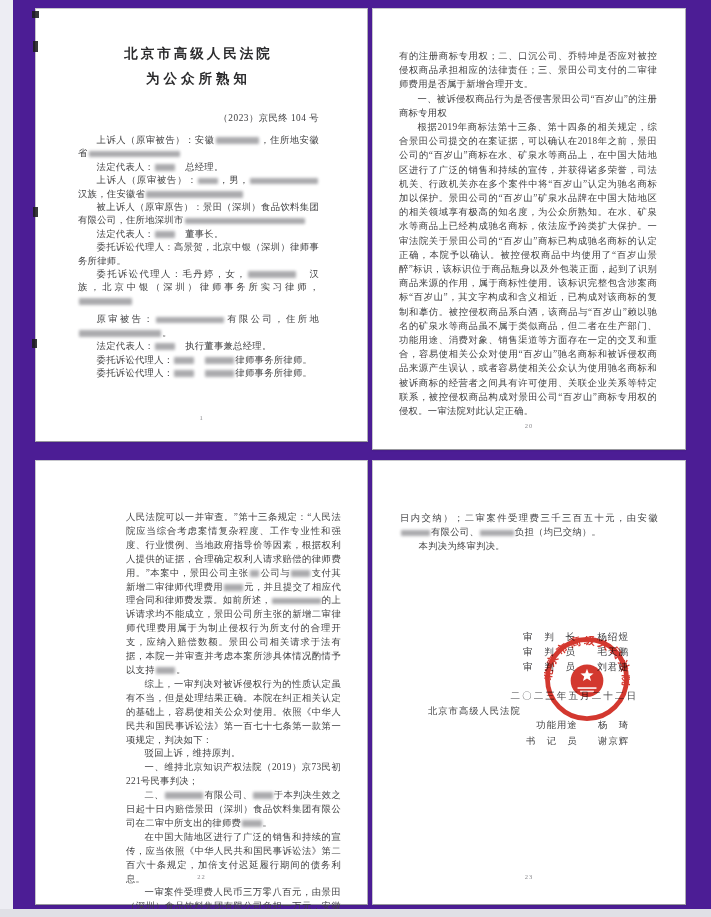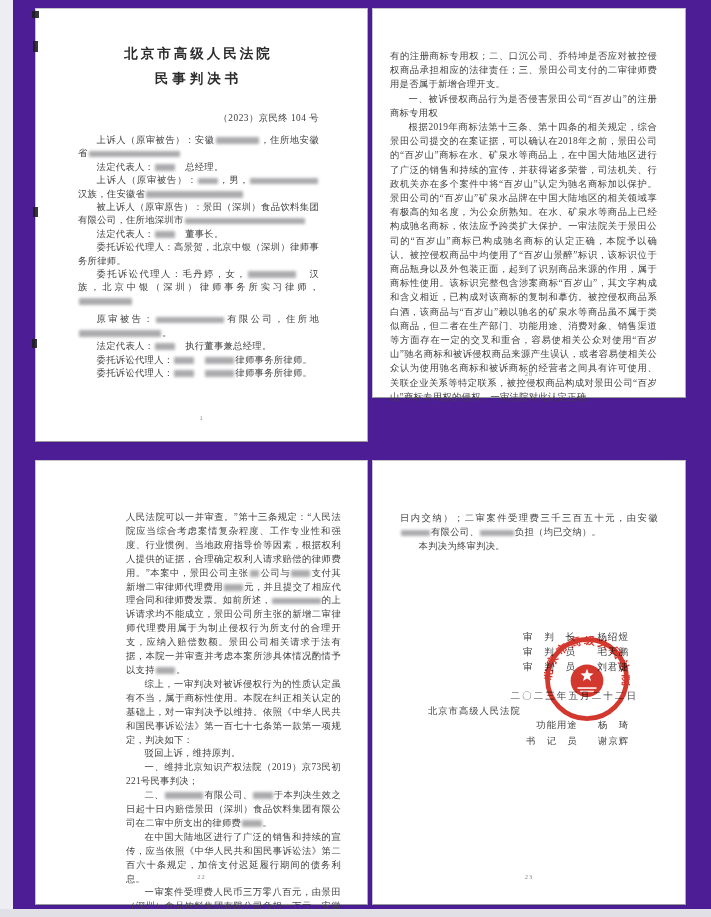--- a/index.html
+++ b/index.html
@@ -3,21 +3,21 @@
 <meta charset="utf-8">
 <style>
   html,body{margin:0;padding:0;background:#f6f6fb;}
   .stage{position:relative;width:711px;height:917px;background:#4c1d95;overflow:hidden;
          font-family:"Liberation Serif","DejaVu Serif",serif;color:#3d3d3f;}
   .edge-strip{position:absolute;left:0;top:0;width:13px;height:917px;background:#ededf3;}
   .bottom-bar{position:absolute;left:0;bottom:0;width:711px;height:8px;background:#e0e0e6;}
   .page{position:absolute;background:#fff;border:1px solid #c6c6cc;border-right-color:#adadb3;
         border-bottom-color:#97979d;box-sizing:border-box;box-shadow:0 1px 1px rgba(40,40,60,.10);}
   .page1{left:35px;top:8px;width:333px;height:434px;padding:0 48px 0 42px;}
-  .page2{left:372px;top:8px;width:314px;height:390px;padding:40px 28px 0 17px;}
+  .page2{left:372px;top:8px;width:314px;height:442px;padding:40px 28px 0 26px;}
   .page3{left:35px;top:460px;width:333px;height:445px;padding:50px 26px 0 42px;}
   .page4{left:372px;top:460px;width:314px;height:445px;padding:50px 27px 0 27px;position:absolute;}
   .para{margin:0;font-size:9.3px;line-height:13.4px;text-align:justify;text-indent:2em;
         letter-spacing:.3px;color:#414143;}
   .page2 .para,.page3 .para,.page4 .para{line-height:14.2px;}
   .page3 .para{line-height:13.9px;margin-left:48px;}
   .noindent{text-indent:0;}
   .gap-above{margin-top:5px;}
   .court-name{margin:36px 0 0 0;text-align:center;font-size:13.5px;font-weight:bold;
               letter-spacing:3px;color:#2b2b2d;}
@@ -49,21 +49,21 @@
 
 <div class="stage">
   <div class="edge-strip"></div>
 
   <div class="page page1">
     <div class="scan-mark m1"></div>
     <div class="scan-mark m2"></div>
     <div class="scan-mark m3"></div>
     <div class="scan-mark m4"></div>
     <h1 class="court-name">北京市高级人民法院</h1>
-    <h2 class="doc-title">民事判决书</h2>
+    <h2 class="doc-title">为公众所熟知</h2>
     <p class="case-no">（2023）京民终 104 号</p>
     <p class="para rich">上诉人（原审被告）：安徽<span class="redact" style="width:4.68em"></span>，住所地安徽省<span class="redact" style="width:9.88em"></span></p>
     <p class="para rich">法定代表人：<span class="redact" style="width:2.08em"></span>　总经理。</p>
     <p class="para rich">上诉人（原审被告）：<span class="redact" style="width:2.08em"></span>，男，<span class="redact" style="width:7.28em"></span>汉族，住安徽省<span class="redact" style="width:10.40em"></span></p>
     <p class="para rich">被上诉人（原审原告）：景田（深圳）食品饮料集团有限公司，住所地深圳市<span class="redact" style="width:13.00em"></span></p>
     <p class="para rich">法定代表人：<span class="redact" style="width:2.08em"></span>　董事长。</p>
     <p class="para rich">委托诉讼代理人：高景贺，北京中银（深圳）律师事务所律师。</p>
     <p class="para rich">委托诉讼代理人：毛丹婷，女，<span class="redact" style="width:5.20em"></span>　汉族，北京中银（深圳）律师事务所实习律师，<span class="redact" style="width:5.72em"></span></p>
     <p class="para rich gap-above">原审被告：<span class="redact" style="width:7.28em"></span>有限公司，住所地<span class="redact" style="width:8.84em"></span>。</p>
     <p class="para rich">法定代表人：<span class="redact" style="width:2.08em"></span>　执行董事兼总经理。</p>
@@ -74,21 +74,21 @@
 
   <div class="page page2">
     <p class="para rich noindent">有的注册商标专用权；二、口沉公司、乔特坤是否应对被控侵权商品承担相应的法律责任；三、景田公司支付的二审律师费用是否属于新增合理开支。</p>
     <p class="para rich">一、被诉侵权商品行为是否侵害景田公司“百岁山”的注册商标专用权</p>
     <p class="para rich">根据2019年商标法第十三条、第十四条的相关规定，综合景田公司提交的在案证据，可以确认在2018年之前，景田公司的“百岁山”商标在水、矿泉水等商品上，在中国大陆地区进行了广泛的销售和持续的宣传，并获得诸多荣誉，司法机关、行政机关亦在多个案件中将“百岁山”认定为驰名商标加以保护。景田公司的“百岁山”矿泉水品牌在中国大陆地区的相关领域享有极高的知名度，为公众所熟知。在水、矿泉水等商品上已经构成驰名商标，依法应予跨类扩大保护。一审法院关于景田公司的“百岁山”商标已构成驰名商标的认定正确，本院予以确认。被控侵权商品中均使用了“百岁山景醉”标识，该标识位于商品瓶身以及外包装正面，起到了识别商品来源的作用，属于商标性使用。该标识完整包含涉案商标“百岁山”，其文字构成和含义相近，已构成对该商标的复制和摹仿。被控侵权商品系白酒，该商品与“百岁山”赖以驰名的矿泉水等商品虽不属于类似商品，但二者在生产部门、功能用途、消费对象、销售渠道等方面存在一定的交叉和重合，容易使相关公众对使用“百岁山”驰名商标和被诉侵权商品来源产生误认，或者容易使相关公众认为使用驰名商标和被诉商标的经营者之间具有许可使用、关联企业关系等特定联系，被控侵权商品构成对景田公司“百岁山”商标专用权的侵权。一审法院对此认定正确。</p>
     <div class="page-no">20</div>
   </div>
 
   <div class="page page3">
     <p class="para rich noindent">人民法院可以一并审查。”第十三条规定：“人民法院应当综合考虑案情复杂程度、工作专业性和强度、行业惯例、当地政府指导价等因素，根据权利人提供的证据，合理确定权利人请求赔偿的律师费用。”本案中，景田公司主张<span class="redact" style="width:1.04em"></span>公司与<span class="redact" style="width:2.08em"></span>支付其新增二审律师代理费用<span class="redact" style="width:2.08em"></span>元，并且提交了相应代理合同和律师费发票。如前所述，<span class="redact" style="width:5.20em"></span>的上诉请求均不能成立，景田公司所主张的新增二审律师代理费用属于为制止侵权行为所支付的合理开支，应纳入赔偿数额。景田公司相关请求于法有据，本院一并审查并考虑本案所涉具体情况酌情予以支持<span class="redact" style="width:2.08em"></span>。</p>
-    <p class="para rich">综上，一审判决对被诉侵权行为的性质认定虽有不当，属于商标性使用。本院在纠正相关认定的基础上，对一审判决予以维持。依照《中华人民共和国民事诉讼法》第一百七十七条第一款第一项规定，判决如下：</p>
+    <p class="para rich">综上，一审判决对被诉侵权行为的性质认定虽有不当，但是处理结果正确。本院在纠正相关认定的基础上，容易使相关公众对使用。依照《中华人民共和国民事诉讼法》第一百七十七条第一款第一项规定，判决如下：</p>
     <p class="para rich">驳回上诉，维持原判。</p>
     <p class="para rich">一、维持北京知识产权法院（2019）京73民初221号民事判决；</p>
     <p class="para rich">二、<span class="redact" style="width:4.16em"></span>有限公司、<span class="redact" style="width:2.08em"></span>于本判决生效之日起十日内赔偿景田（深圳）食品饮料集团有限公司在二审中所支出的律师费<span class="redact" style="width:2.08em"></span>。</p>
     <p class="para rich">在中国大陆地区进行了广泛的销售和持续的宣传，应当依照《中华人民共和国民事诉讼法》第二百六十条规定，加倍支付迟延履行期间的债务利息。</p>
     <p class="para rich">一审案件受理费人民币三万零八百元，由景田（深圳）食品饮料集团有限公司负担一万元，安徽<span class="redact" style="width:3.12em"></span>有限公司、<span class="redact" style="width:2.60em"></span>共同负担二万零八百元（于本判决生效之日起七</p>
     <div class="page-no">22</div>
   </div>
 
   <div class="page page4">
     <p class="para rich noindent">日内交纳）；二审案件受理费三千三百五十元，由安徽<span class="redact" style="width:3.12em"></span>有限公司、<span class="redact" style="width:3.64em"></span>负担（均已交纳）。</p>

